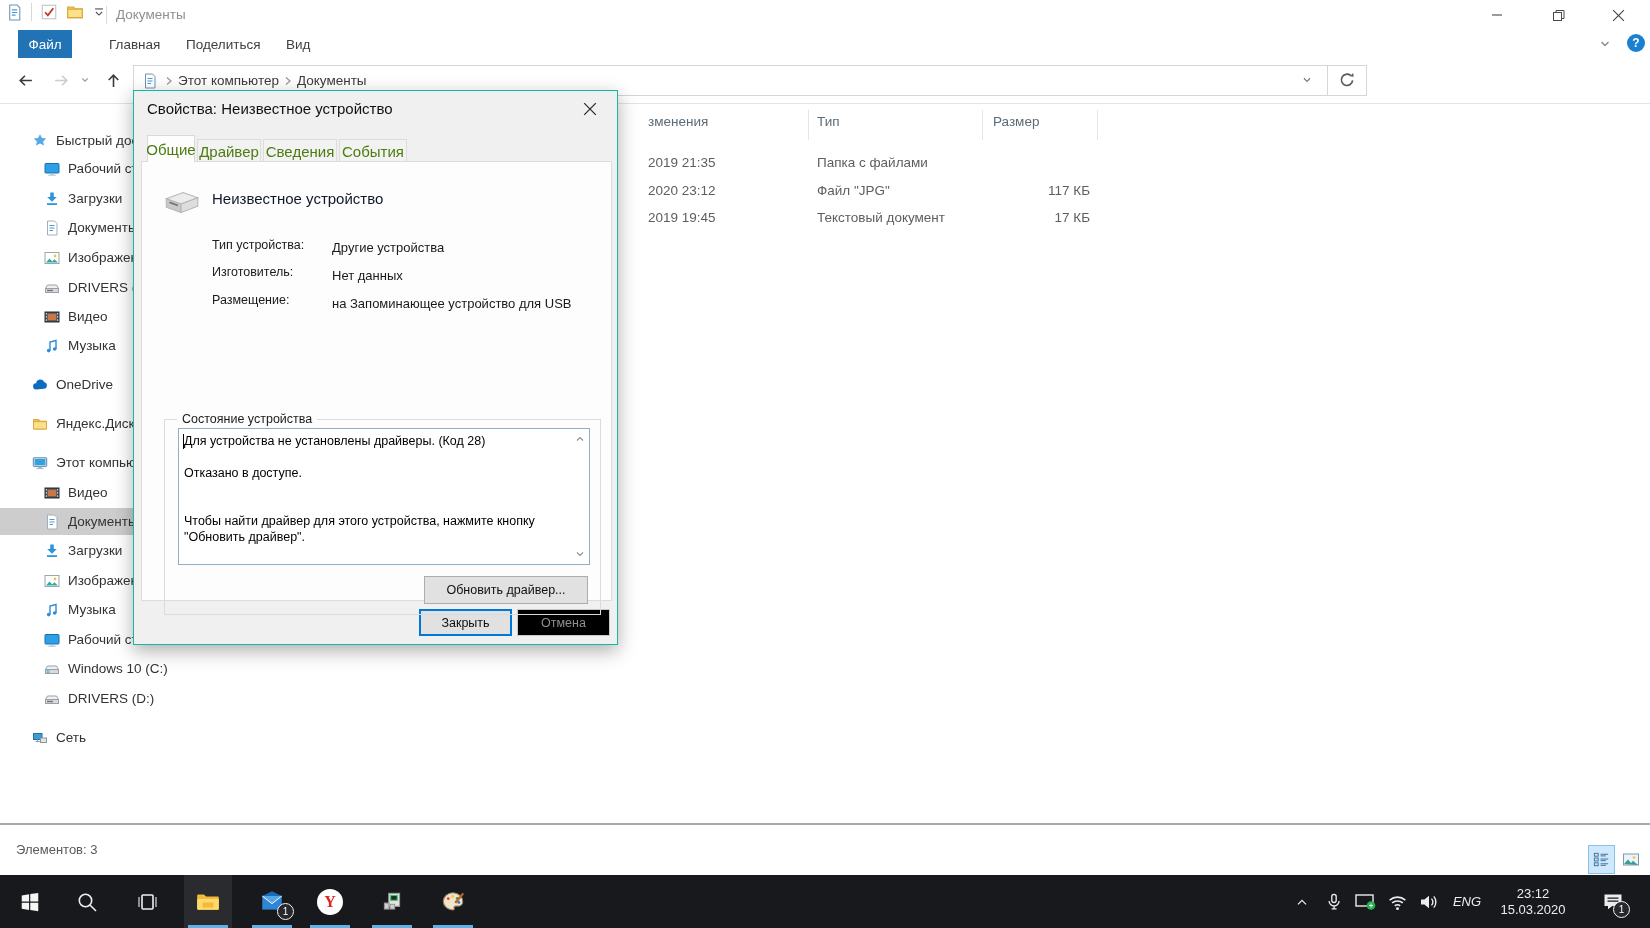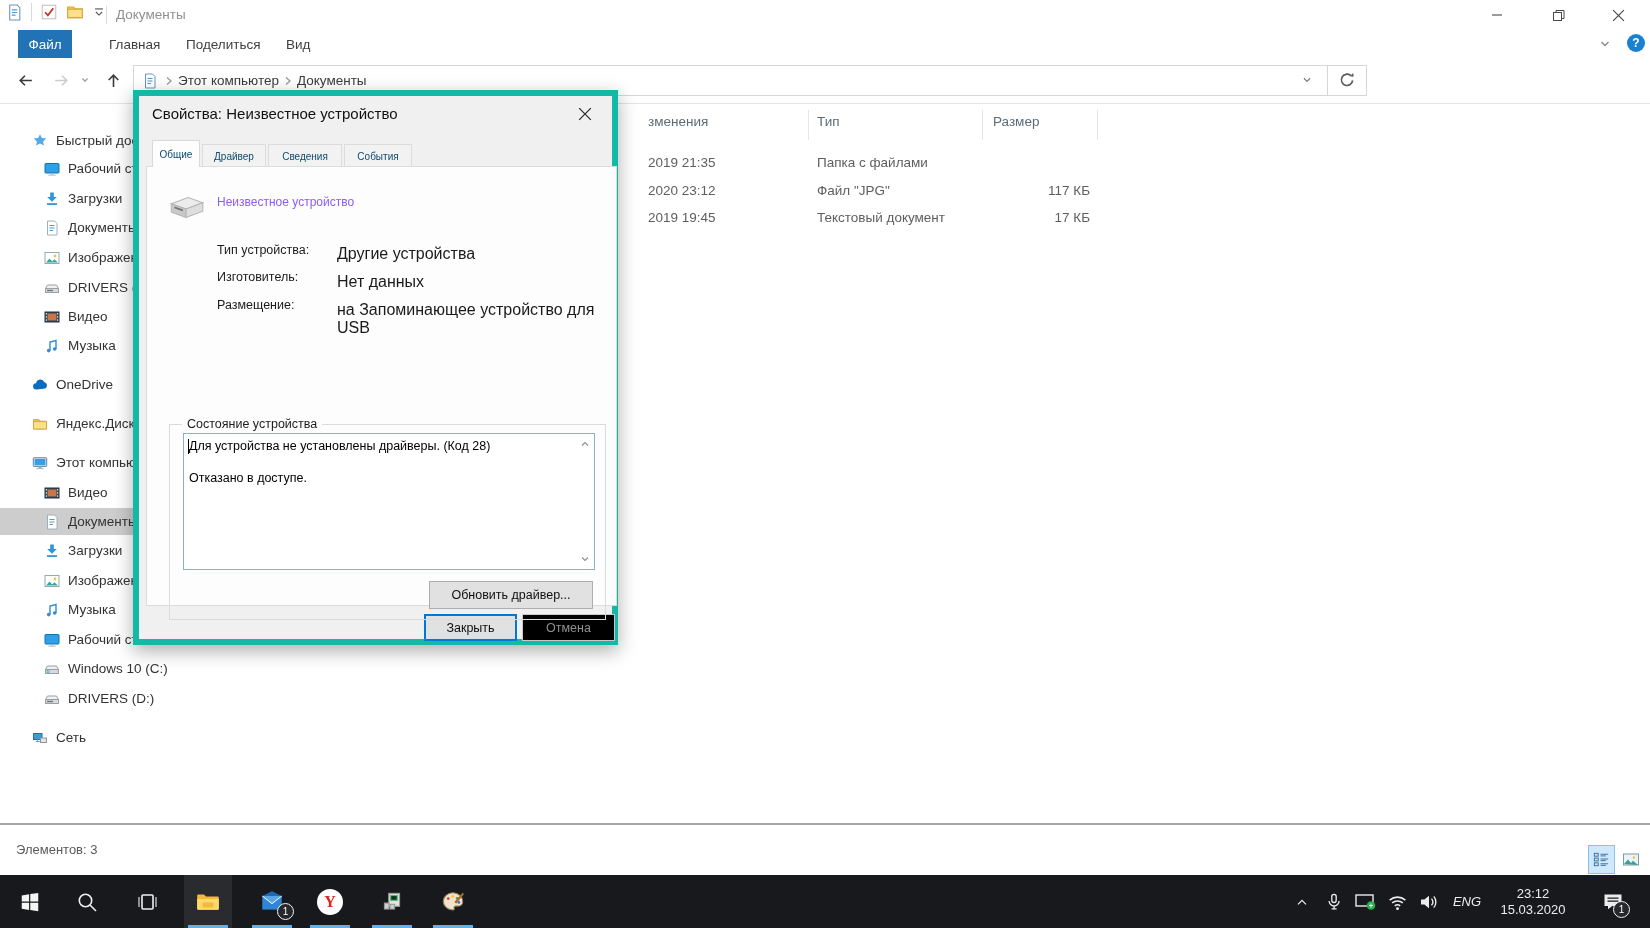--- a/index.html
+++ b/index.html
@@ -44,30 +44,30 @@
   .size-cell{text-align:right;width:120px;}
 
   
   .status-topline{position:absolute;left:0;top:823px;width:1650px;height:2px;background:#a9a9a9;}
   .statusbar{position:absolute;left:0;top:825px;width:1650px;height:50px;background:#fff;}
   .status-text{position:absolute;left:16px;top:17px;font-size:13px;color:#5a5a5a;}
   .viewbtn{position:absolute;top:845px;width:27px;height:29px;box-sizing:border-box;display:flex;align-items:center;justify-content:center;}
   .viewbtn.sel{background:#cfe8fb;border:1px solid #88c3ea;}
 
   
-  .dialog{position:absolute;left:133px;top:90px;width:485px;height:555px;background:#f0f0f0;border:6px solid #14b8a6;box-sizing:border-box;box-shadow:0 6px 18px rgba(0,0,0,.32);z-index:50;}
+  .dialog{position:absolute;left:133px;top:90px;width:485px;height:555px;background:#f0f0f0;border:1px solid #14b8a6;box-sizing:border-box;box-shadow:0 6px 18px rgba(0,0,0,.32);z-index:50;}
   .dlg-title{position:absolute;left:13px;top:9px;font-size:15px;color:#111;}
   .dlg-close{position:absolute;right:8px;top:4px;width:38px;height:28px;display:flex;align-items:center;justify-content:center;}
-  .dlg-tab{position:absolute;box-sizing:border-box;font-size:10px;color:#0c4a6e;display:flex;align-items:center;justify-content:center;}
+  .dlg-tab{position:absolute;box-sizing:border-box;font-size:15px;color:#4d7c0f;display:flex;align-items:center;justify-content:center;}
   .dlg-tab.active{background:#fdfdfd;border:1px solid #d9d9d9;border-bottom:none;z-index:3;}
   .dlg-tab.inactive{background:#f2f2f2;border:1px solid #dcdcdc;border-bottom:none;}
   .dlg-pane{position:absolute;left:7px;top:70px;width:471px;height:440px;background:#fdfdfd;border:1px solid #dcdcdc;box-sizing:border-box;z-index:1;}
-  .dev-name{position:absolute;left:77px;top:100px;font-size:12px;color:#8b5cf6;}
+  .dev-name{position:absolute;left:77px;top:100px;font-size:15px;color:#0f172a;}
   .prop-label{position:absolute;left:77px;font-size:12.5px;color:#1a1a1a;}
-  .prop-value{position:absolute;left:197px;font-size:16px;color:#1a1a1a;}
+  .prop-value{position:absolute;left:197px;font-size:13px;color:#1a1a1a;}
   .groupbox{position:absolute;left:22px;top:257px;width:437px;height:196px;border:1px solid #d8dcdf;box-sizing:border-box;}
   .group-label{position:absolute;left:12px;top:-8px;background:#fdfdfd;padding:0 5px;font-size:12.5px;color:#1a1a1a;}
   .statusbox{position:absolute;left:13px;top:8px;width:412px;height:137px;background:#fff;border:1px solid #8cb0cc;box-sizing:border-box;}
   .statusbox p{margin:0;padding:0 18px 0 5px;font-size:12.5px;line-height:16px;color:#000;}
   .caret{position:absolute;left:4px;top:5px;width:1px;height:15px;background:#000;}
   .sb-arrow{position:absolute;right:3px;width:12px;height:12px;}
   .btn{box-sizing:border-box;display:flex;align-items:center;justify-content:center;font-size:12.5px;font-family:"Liberation Sans",sans-serif;color:#0f0f0f;background:#e1e1e1;border:1px solid #adadad;}
   .btn.focused{border:2px solid #0078d7;}
   .btn.disabled{background:#000000;border:1px solid #c9c9c9;color:#8f8f8f;}
 
@@ -509,20 +509,21 @@
       <div class="prop-value" style="left:190px;top:106px;">Нет данных</div>
       <div class="prop-label" style="left:70px;top:131px;">Размещение:</div>
       <div class="prop-value" style="left:190px;top:134px;">на Запоминающее устройство для USB</div>
 
       <div class="groupbox">
         <span class="group-label">Состояние устройства</span>
         <div class="statusbox">
           <div class="caret"></div>
           <p style="margin-top:4px;">Для устройства не установлены драйверы. (Код 28)</p>
           <p style="margin-top:16px;">Отказано в доступе.</p>
+          <p style="margin-top:32px;">Чтобы найти драйвер для этого устройства, нажмите кнопку "Обновить драйвер".</p>
           <span class="sb-arrow" style="top:4px;">
               <svg width="12" height="12" viewBox="0 0 12 12">
                 <path d="M3 7.5 6 4.5 9 7.5" stroke="#8f8f8f" stroke-width="1.2" fill="none"></path>
               </svg>
             </span>
           <span class="sb-arrow" style="bottom:4px;">
               <svg width="12" height="12" viewBox="0 0 12 12">
                 <path d="M3 4.5 6 7.5 9 4.5" stroke="#8f8f8f" stroke-width="1.2" fill="none"></path>
               </svg>
             </span>

